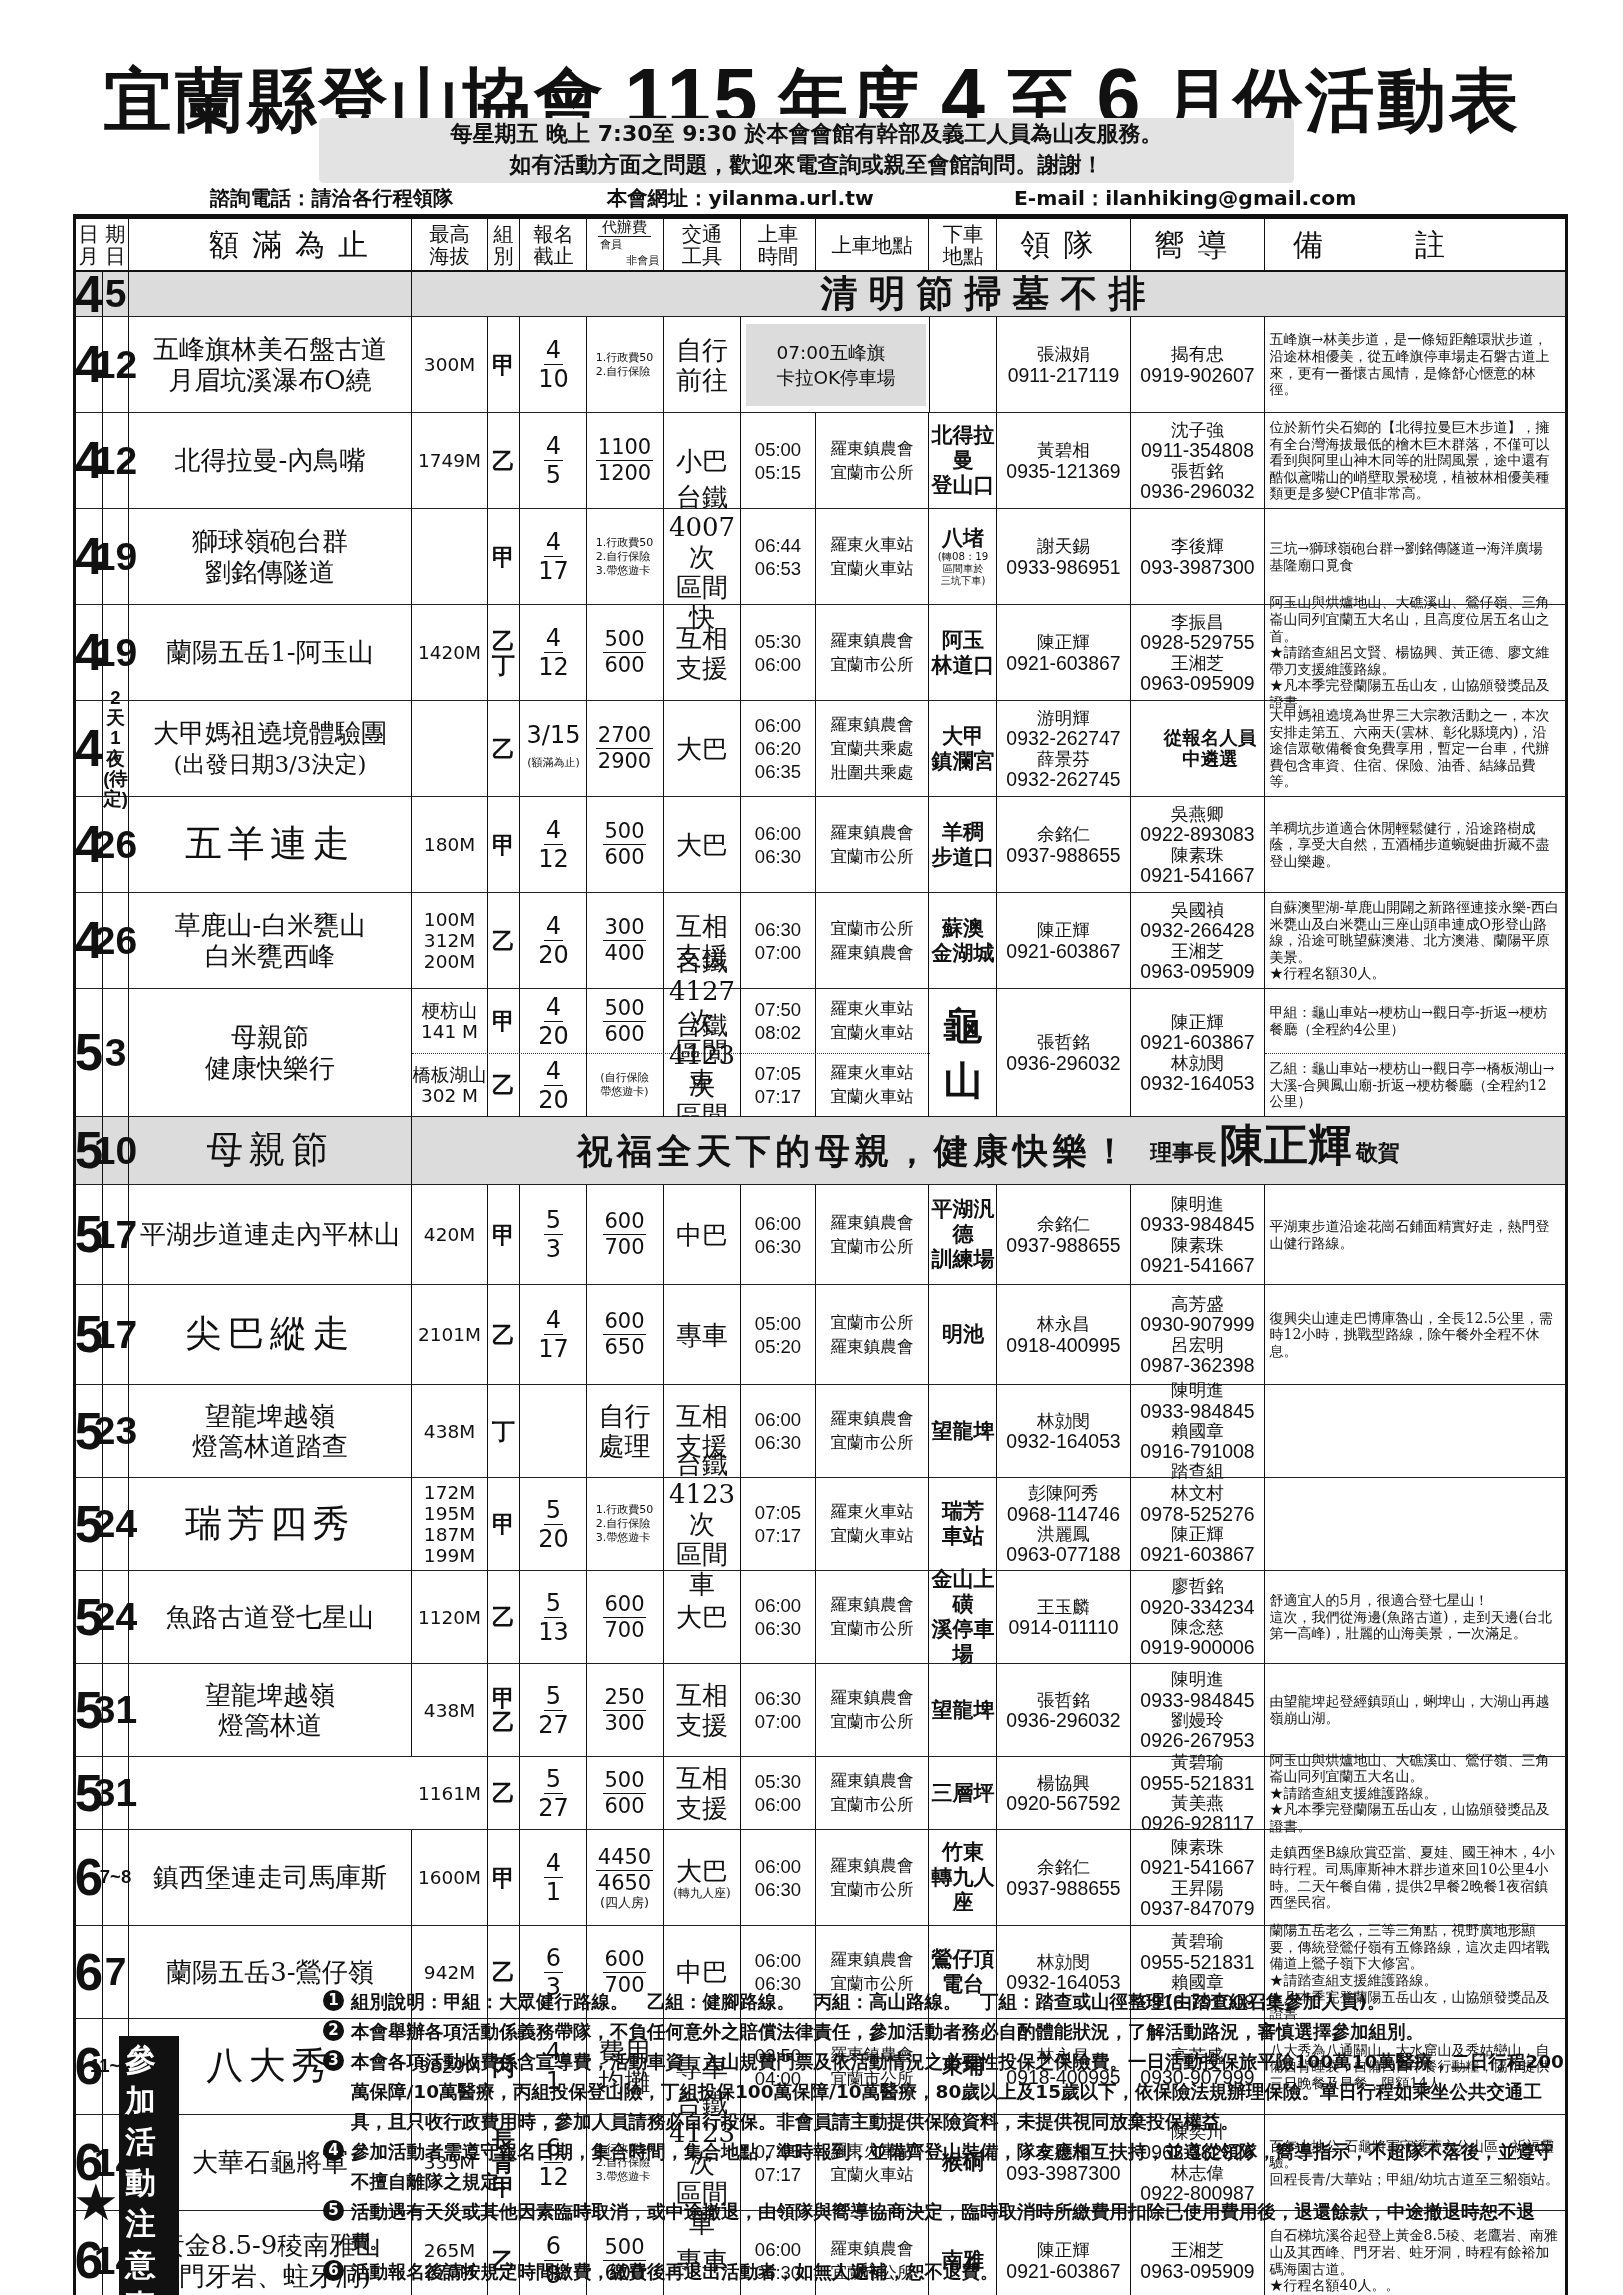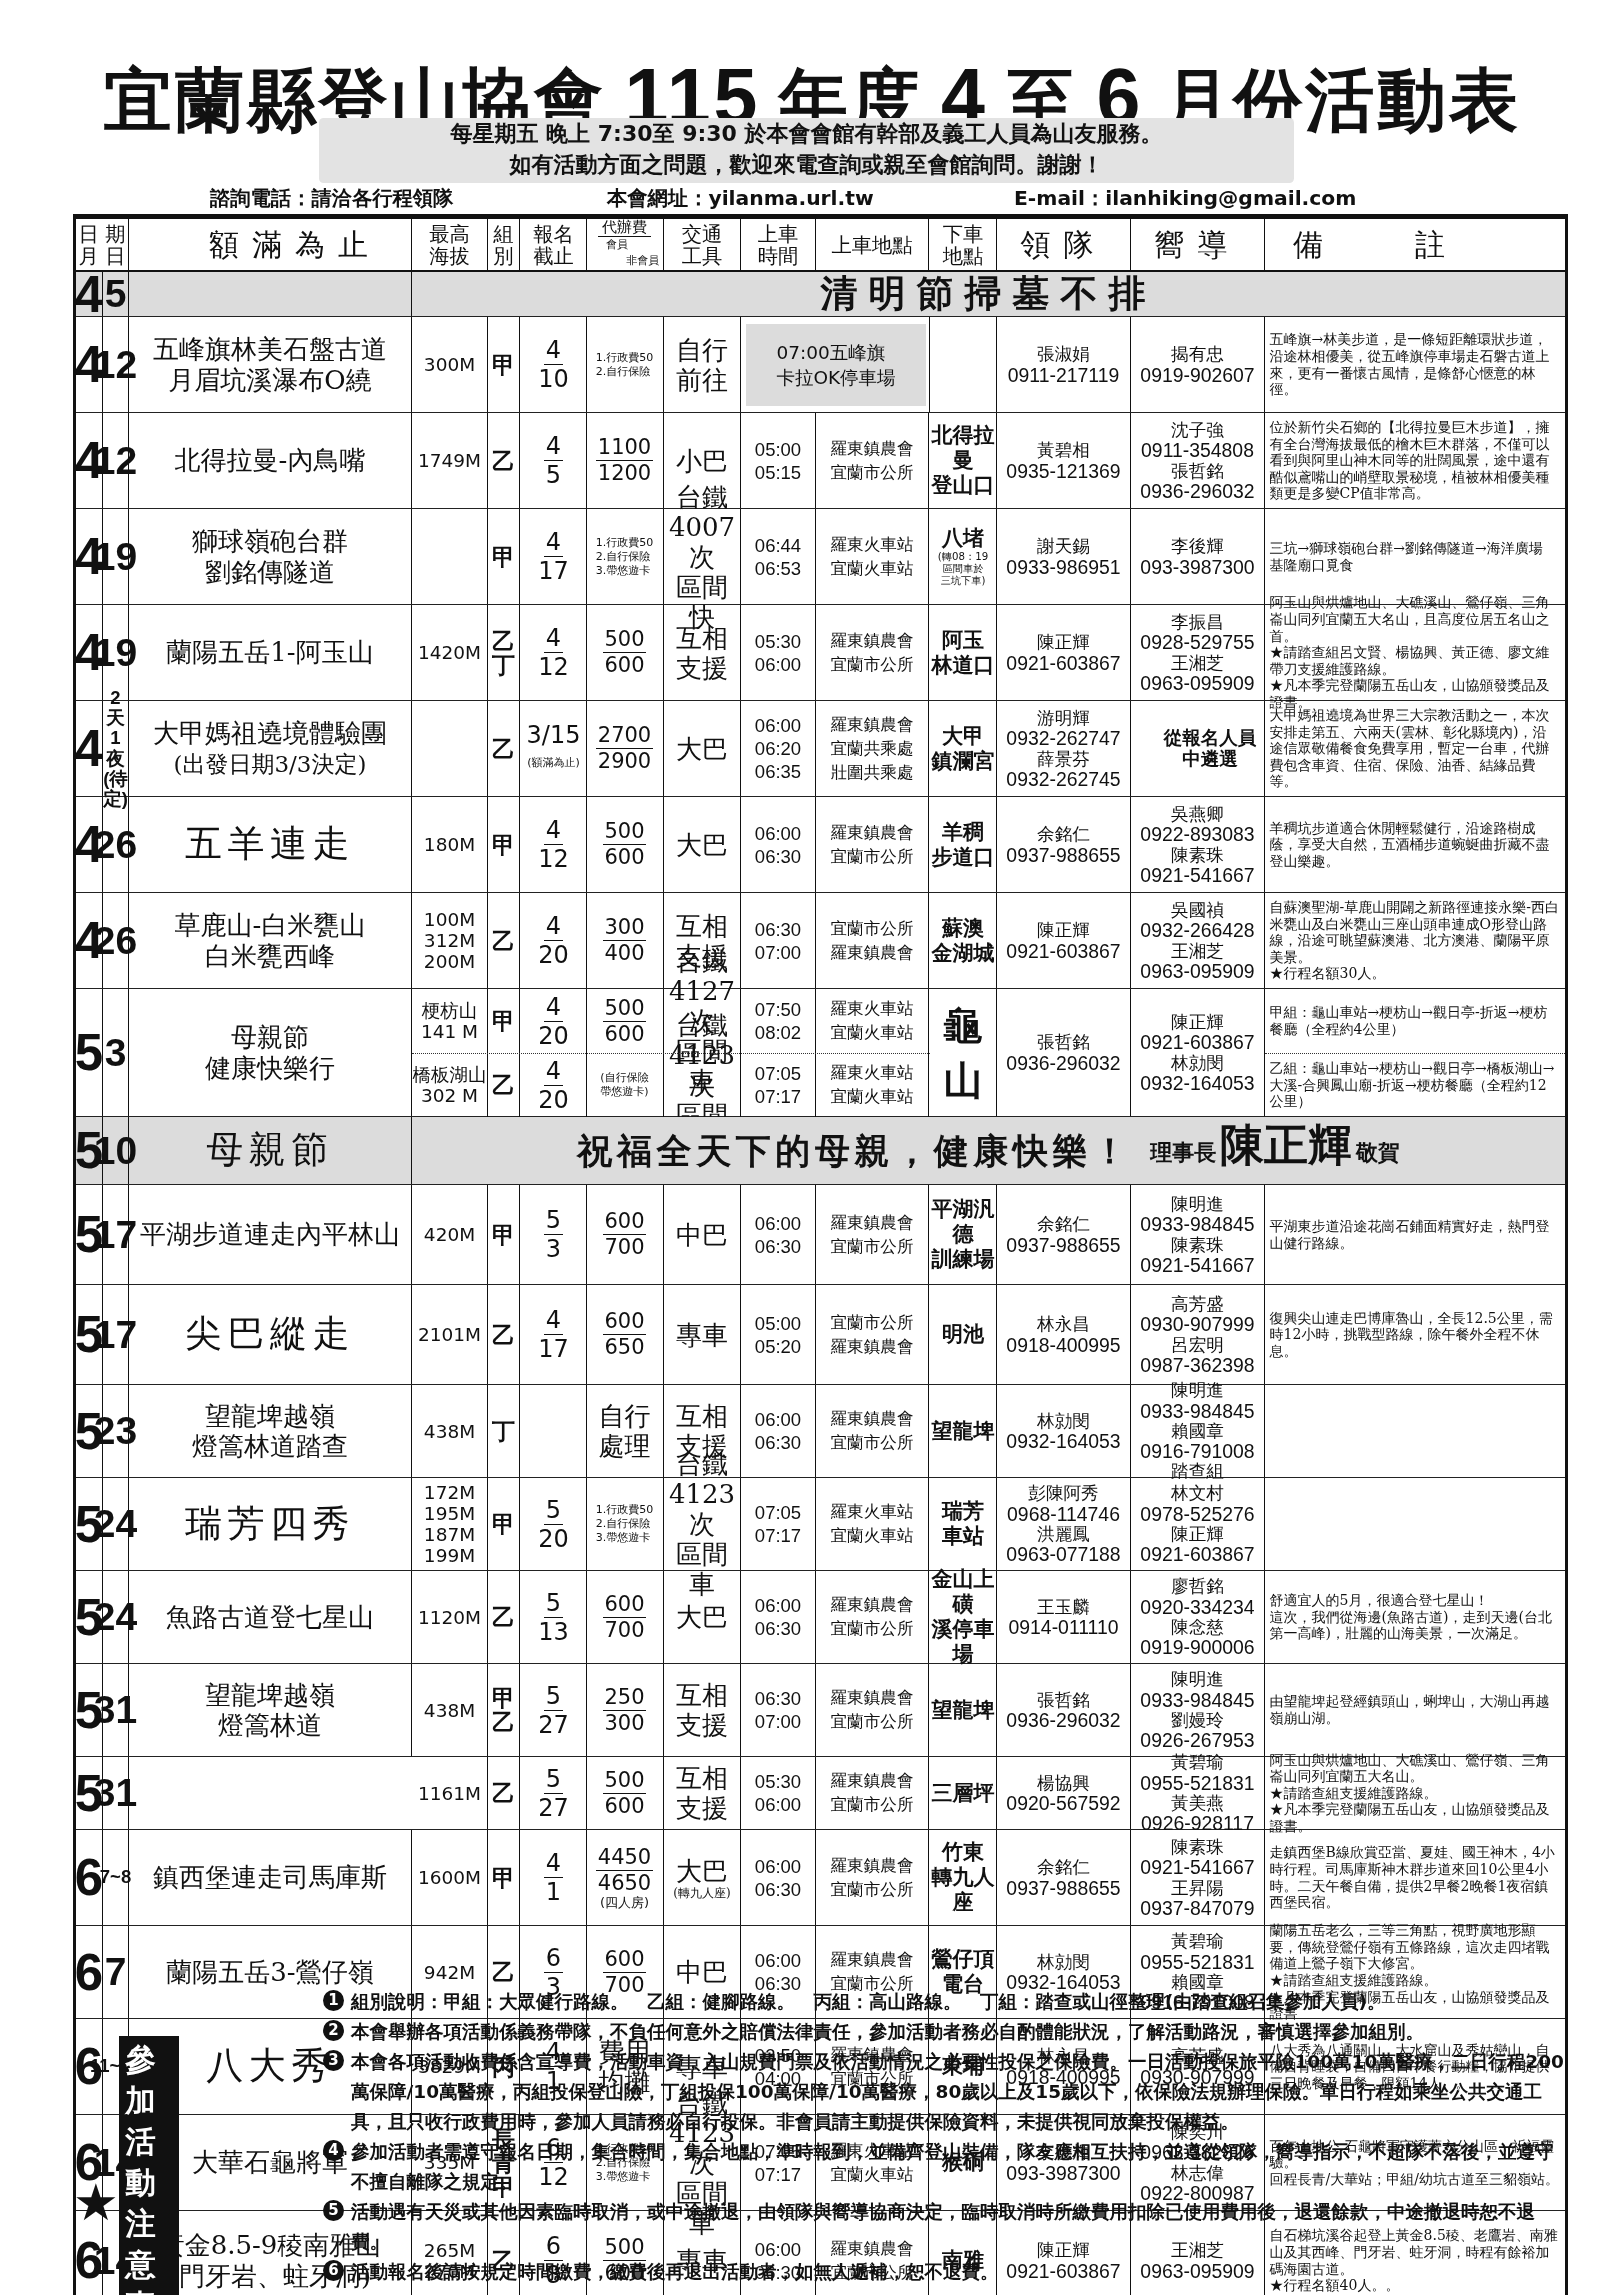--- a/index.html
+++ b/index.html
@@ -75,21 +75,21 @@
     <div class="c" style="left:0;width:53px;flex-direction:column;">
       <span>日 期</span>
       <span>月 日</span>
     </div>
     <div class="c big" style="left:103px;width:233px;">額滿為止</div>
     <div class="c" style="left:336px;width:76px;padding:0 9.2px;">最高海拔</div>
     <div class="c" style="left:412px;width:32px;padding:0 4.6px;">組別</div>
     <div class="c" style="left:445px;width:66px;padding:0 9.2px;">報名截止</div>
     <div class="c" style="left:510px;width:78px;flex-direction:column;font-size:15px;line-height:16.6px;">
       <span style="border-bottom:1.4px solid #111;padding:0 3.7px;">代辦費</span>
-      <span style="align-self:flex-start;font-size:11px;margin-left:20px;">會員</span>
+      <span style="align-self:flex-start;font-size:11px;margin-left:14px;">會員</span>
       <span style="align-self:flex-end;font-size:11px;margin-right:3.7px;">非會員</span>
     </div>
     <div class="c" style="left:588px;width:77px;padding:0 14px;">交通工具</div>
     <div class="c" style="left:665px;width:75px;padding:0 14px;">上車時間</div>
     <div class="c" style="left:740px;width:113px;">上車地點</div>
     <div class="c" style="left:854px;width:67px;padding:0 9.2px;">下車地點</div>
     <div class="c big" style="left:921px;width:134px;">領隊</div>
     <div class="c big" style="left:1055px;width:134px;">嚮導</div>
     <div class="c big" style="left:1189px;right:0;border-right:none;letter-spacing:92px;">備註</div>
   </div>

